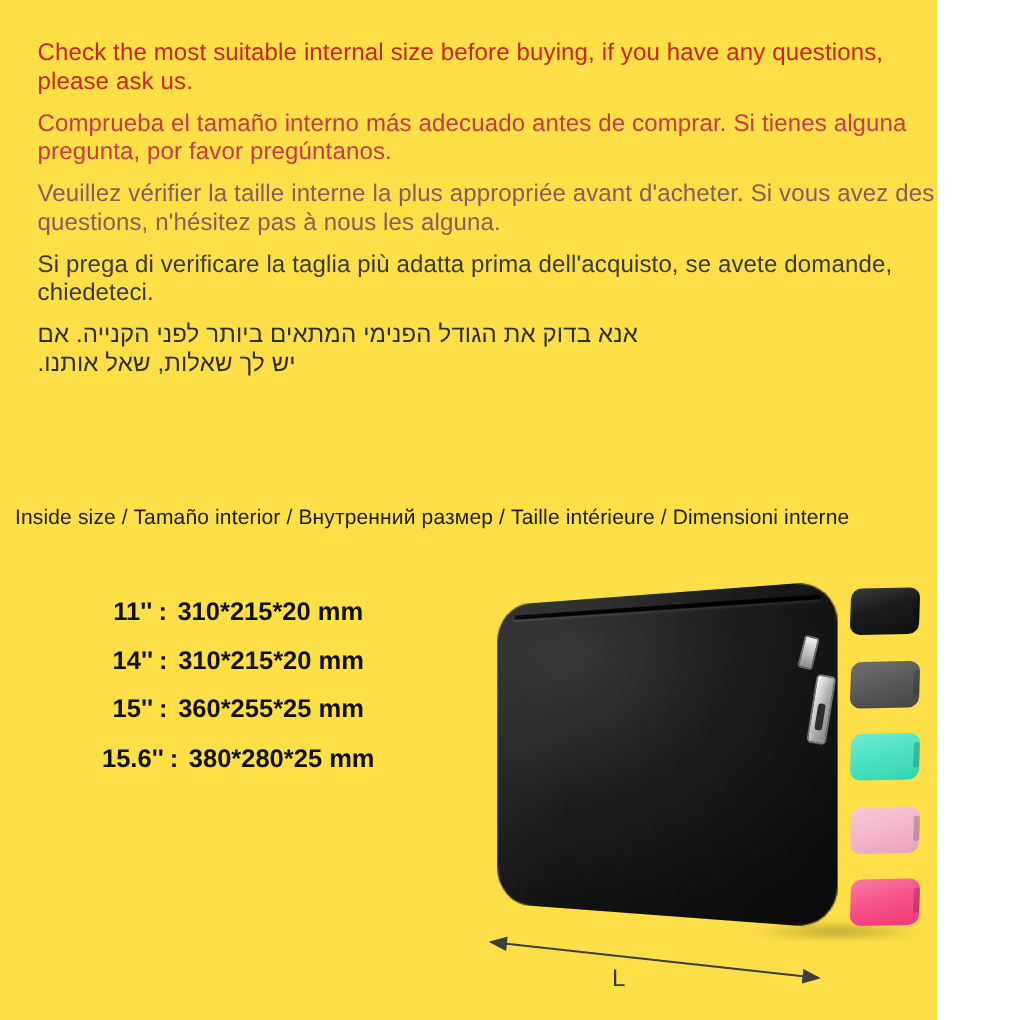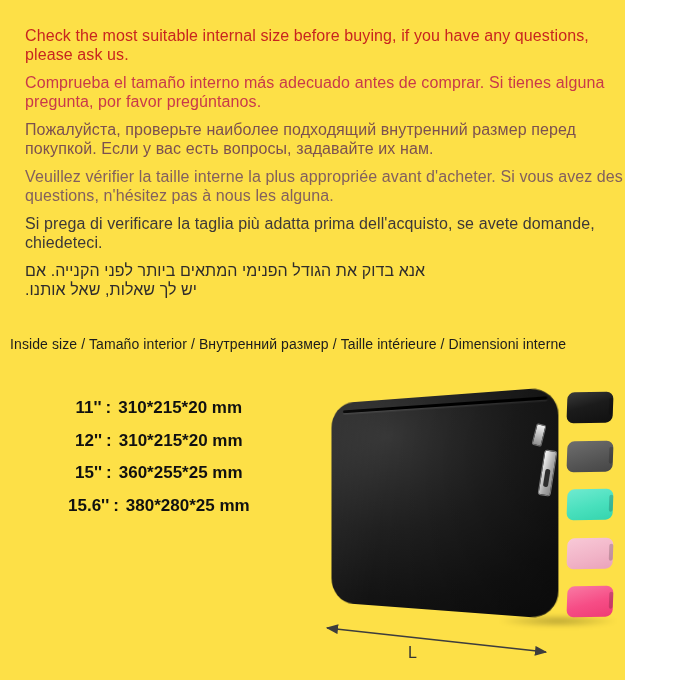--- a/index.html
+++ b/index.html
@@ -92,38 +92,36 @@
 </head>
 <body>
 
 <div class="canvas">
 
   <div class="notices">
     <p class="notice notice-en">Check the most suitable internal size before buying, if you have any questions,
 please ask us.</p>
     <p class="notice notice-es">Comprueba el tamaño interno más adecuado antes de comprar. Si tienes alguna
 pregunta, por favor pregúntanos.</p>
-    <p class="notice notice-ru">Пожалуйста, проверьте наиболее подходящий внутренний размер перед
-покупкой. Если у вас есть вопросы, задавайте их нам.</p>
     <p class="notice notice-fr">Veuillez vérifier la taille interne la plus appropriée avant d'acheter. Si vous avez des
 questions, n'hésitez pas à nous les alguna.</p>
     <p class="notice notice-it">Si prega di verificare la taglia più adatta prima dell'acquisto, se avete domande,
 chiedeteci.</p>
     <p class="notice notice-he">םא .היינקה ינפל רתויב םיאתמה ימינפה לדוגה תא קודב אנא
 .ונתוא לאש ,תולאש ךל שי</p>
   </div>
 
   <div class="size-header">Inside size / Tamaño interior / Внутренний размер / Taille intérieure / Dimensioni interne</div>
 
   <div class="size-list">
     <div class="size-row">
       <span>11''</span><span class="size-sep">:</span><span>310*215*20 mm</span>
     </div>
     <div class="size-row">
-      <span>12''</span><span class="size-sep">:</span><span>310*215*20 mm</span>
+      <span>14''</span><span class="size-sep">:</span><span>310*215*20 mm</span>
     </div>
     <div class="size-row">
       <span>15''</span><span class="size-sep">:</span><span>360*255*25 mm</span>
     </div>
     <div class="size-row">
       <span>15.6''</span><span class="size-sep">:</span><span>380*280*25 mm</span>
     </div>
   </div>
 
   <div class="sleeve-shadow"></div>

